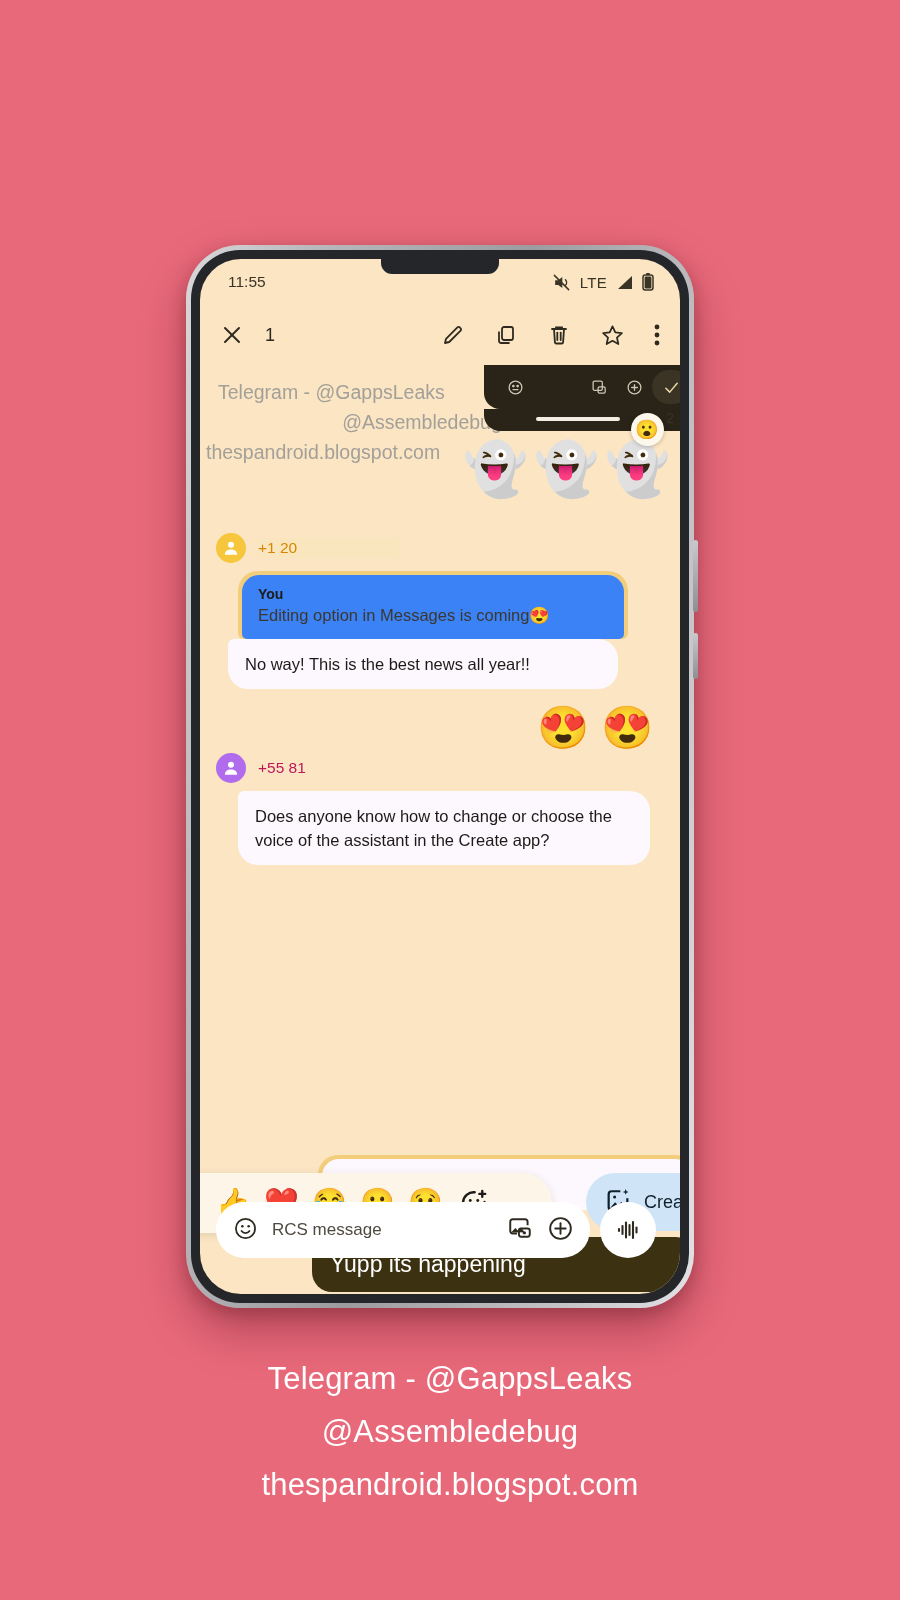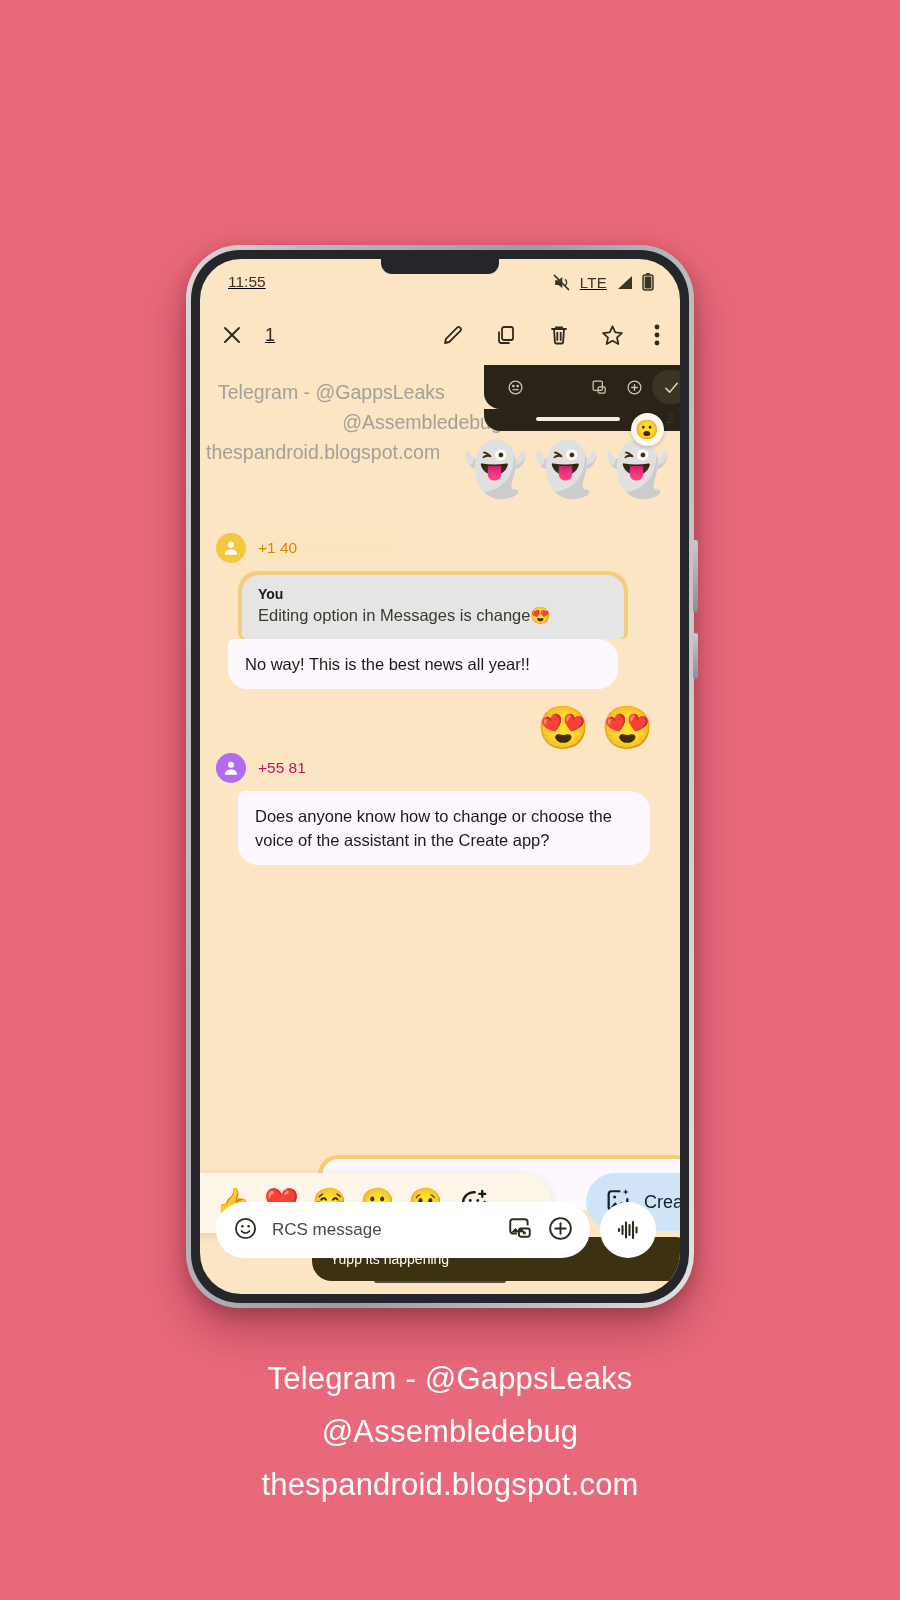--- a/index.html
+++ b/index.html
@@ -28,21 +28,20 @@
     border-radius: 49px;
     background: #25262a;
     padding: 9px;
   }
   #phone-screen {
     position: relative;
     width: 100%; height: 100%;
     border-radius: 41px;
     background: #FBE5C2;
     overflow: hidden;
-    text-decoration: underline;
   }
   .side-btn {
     position: absolute; right: -4px;
     width: 5px; border-radius: 3px;
     background: linear-gradient(180deg,#c9c9ce,#8d8d92);
   }
   #side-btn-volume { top: 295px; height: 72px; }
   #side-btn-power  { top: 388px; height: 46px; }
 
   
@@ -207,21 +206,21 @@
   }
 
   .reply-wrap {
     background: #F2CE7C;
     border-radius: 20px 20px 6px 6px;
     padding: 4px 4px 0 4px;
     margin-left: 22px;
     max-width: 390px;
   }
   .reply-inner {
-    background: #e5e5e5;
+    background: #3b82f6;
     border-radius: 17px 17px 5px 5px;
     padding: 11px 16px 13px 16px;
   }
   .reply-author { font-size: 14px; font-weight: bold; color: #1d1b18; margin-bottom: 2px; }
   .reply-text { font-size: 16.5px; color: #3b382f; line-height: 22px; }
 
   .msg-after-reply {
     margin-left: 12px;
     margin-top: 0;
     border-radius: 6px 20px 20px 20px;
@@ -263,21 +262,21 @@
 
   
   #selected-bubble {
     position: absolute;
     left: 112px; right: -16px;
     top: 872px;
     background: #3C3111;
     color: #fff;
     border-radius: 6px 20px 20px 20px;
     padding: 14px 18px;
-    font-size: 14px;
+    font-size: 23px;
     z-index: 8;
   }
 
   
   #reaction-picker {
     position: absolute;
     left: -16px;
     top: 808px;
     width: 368px; height: 60px;
     background: #FDF6E8;
@@ -492,28 +491,28 @@
         <div id="messages">
 
           <div class="sender-row">
             <div class="avatar" style="background:#F6C73C">
               <svg viewBox="0 0 24 24" fill="#fff">
                   <circle cx="12" cy="8.2" r="3.6"></circle>
                   <path d="M4.6 20c0-4 3.3-6.1 7.4-6.1s7.4 2.1 7.4 6.1z"></path>
                 </svg>
             </div>
             <div class="sender-name s1">
-              <span>+1 40</span><span class="redact-1"></span>
+              <span>+1 20</span><span class="redact-1"></span>
             </div>
           </div>
 
           <div class="reply-wrap">
             <div class="reply-inner">
               <div class="reply-author">You</div>
-              <div class="reply-text">Editing option in Messages is change😍</div>
+              <div class="reply-text">Editing option in Messages is coming😍</div>
             </div>
           </div>
 
           <div class="bubble msg-after-reply">No way! This is the best news all year!!</div>
 
           <div class="reaction-emojis">
             <span>😍</span>
             <span>😍</span>
           </div>
 

